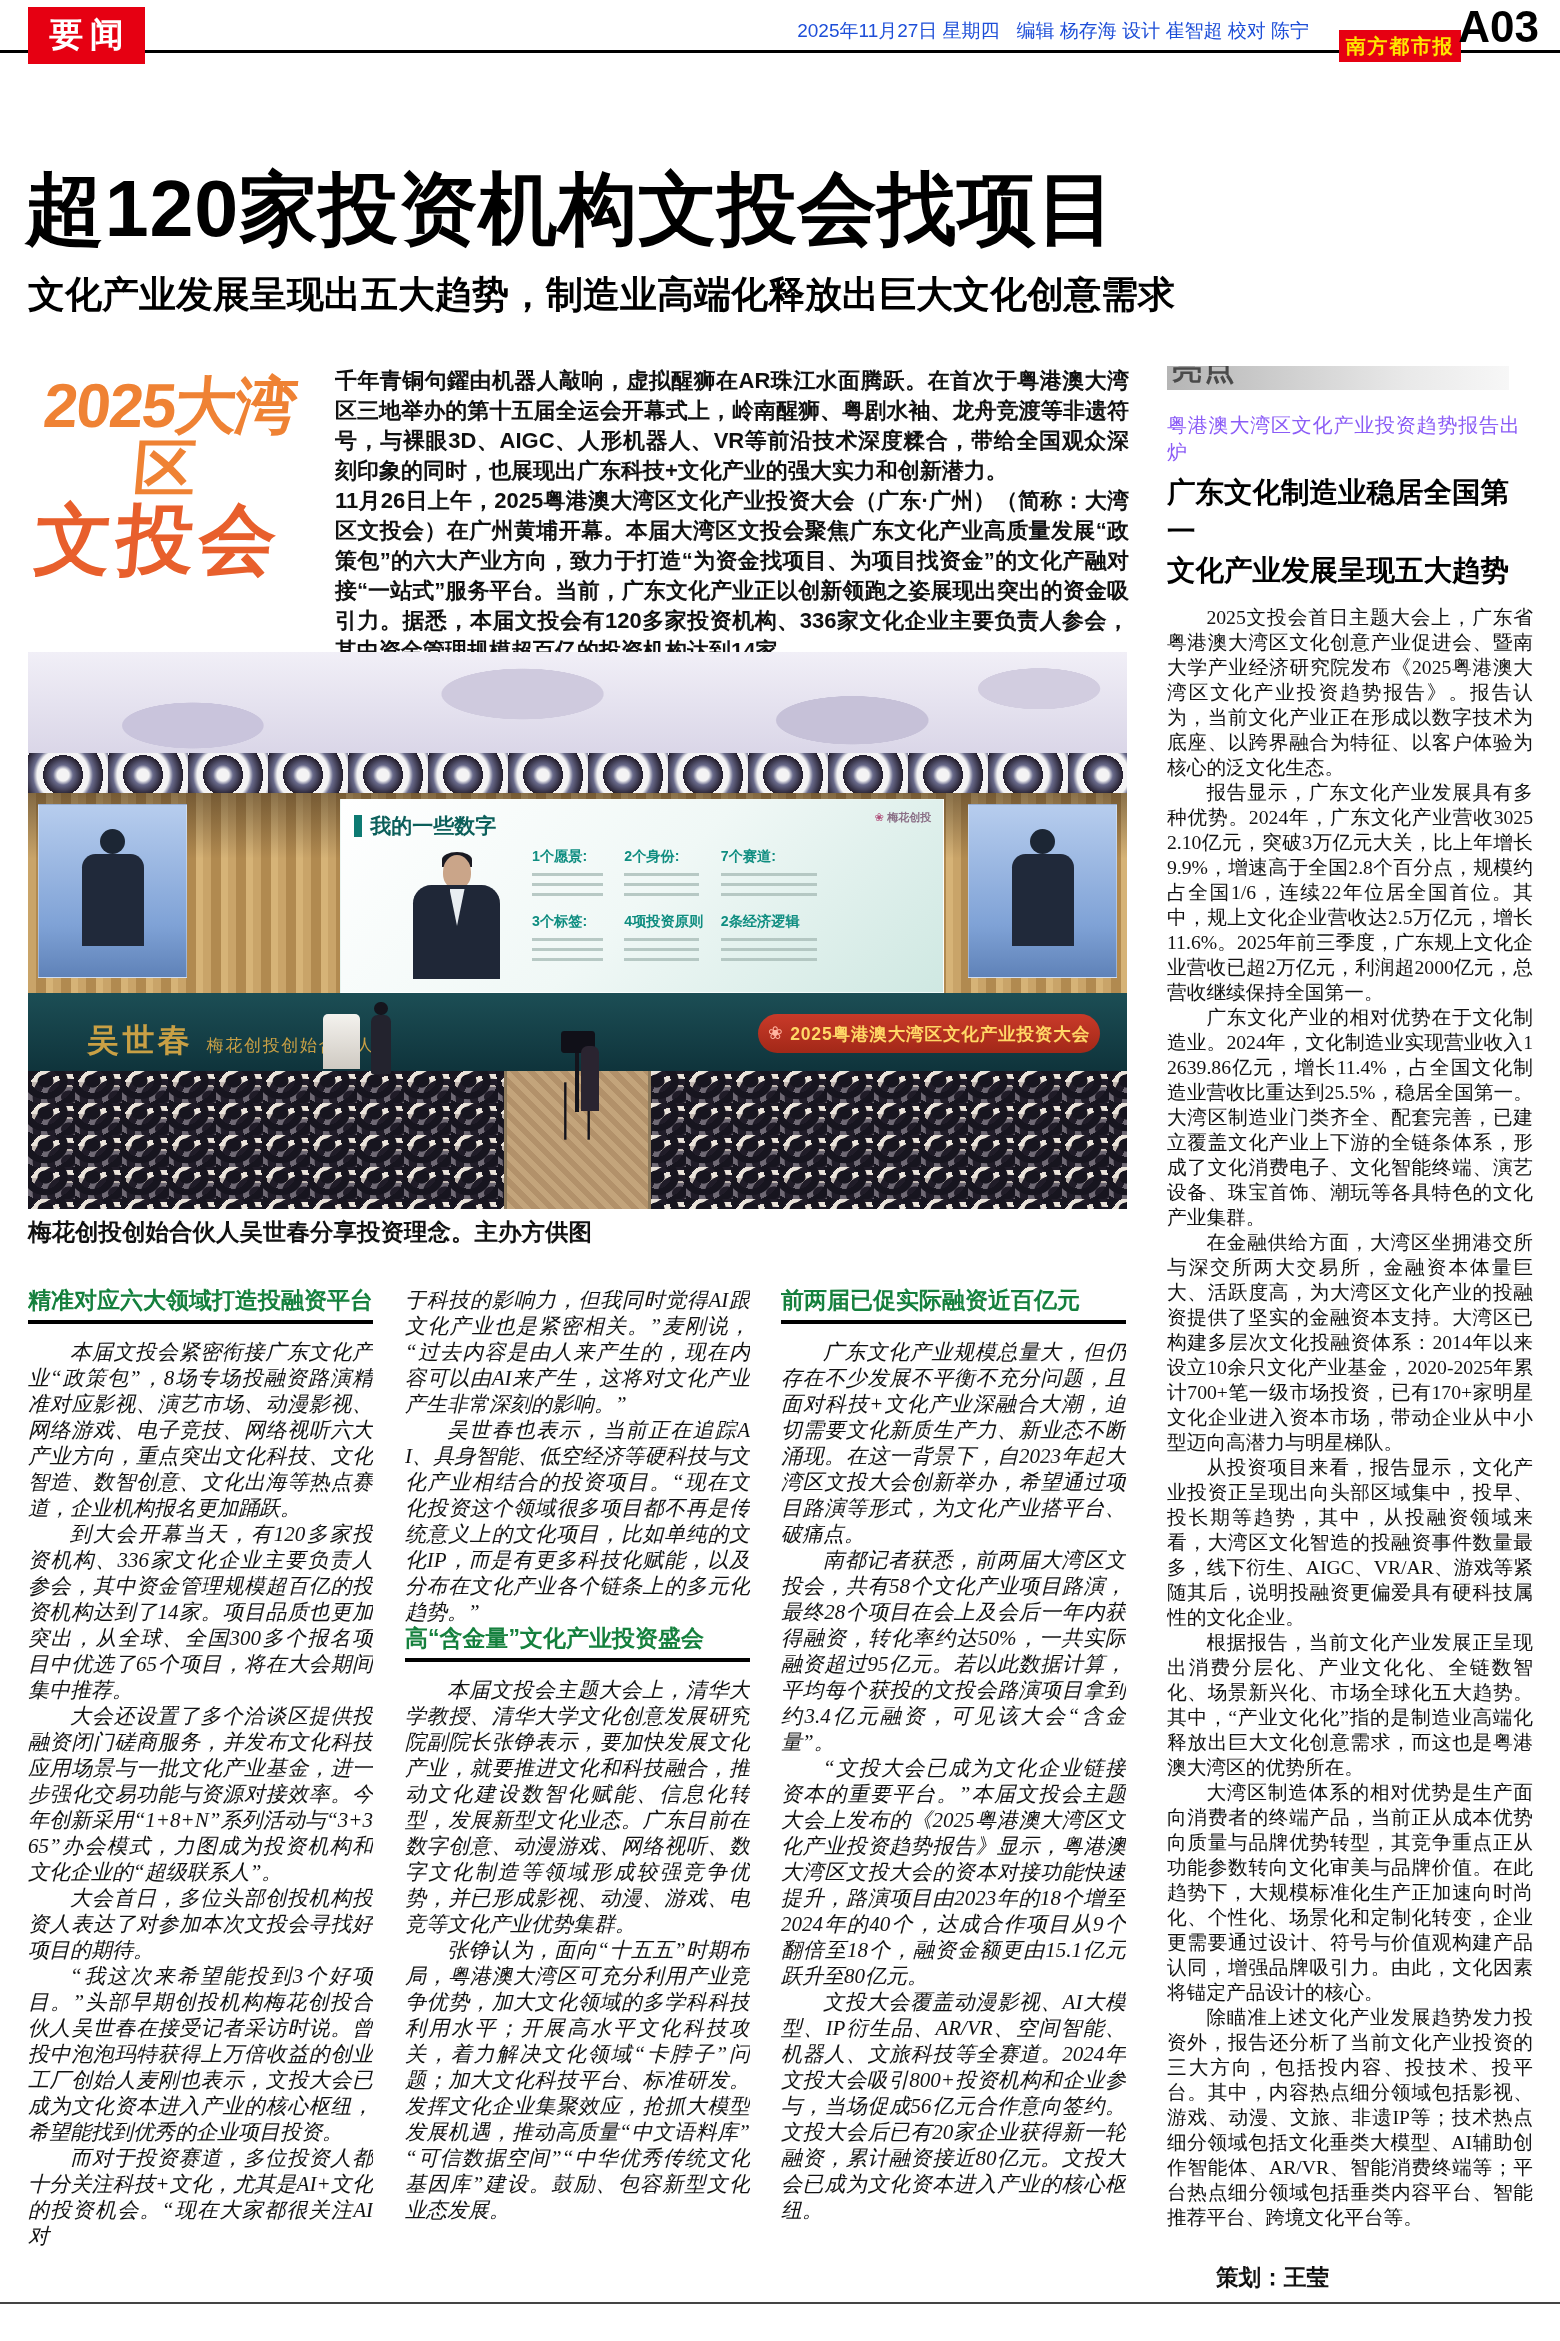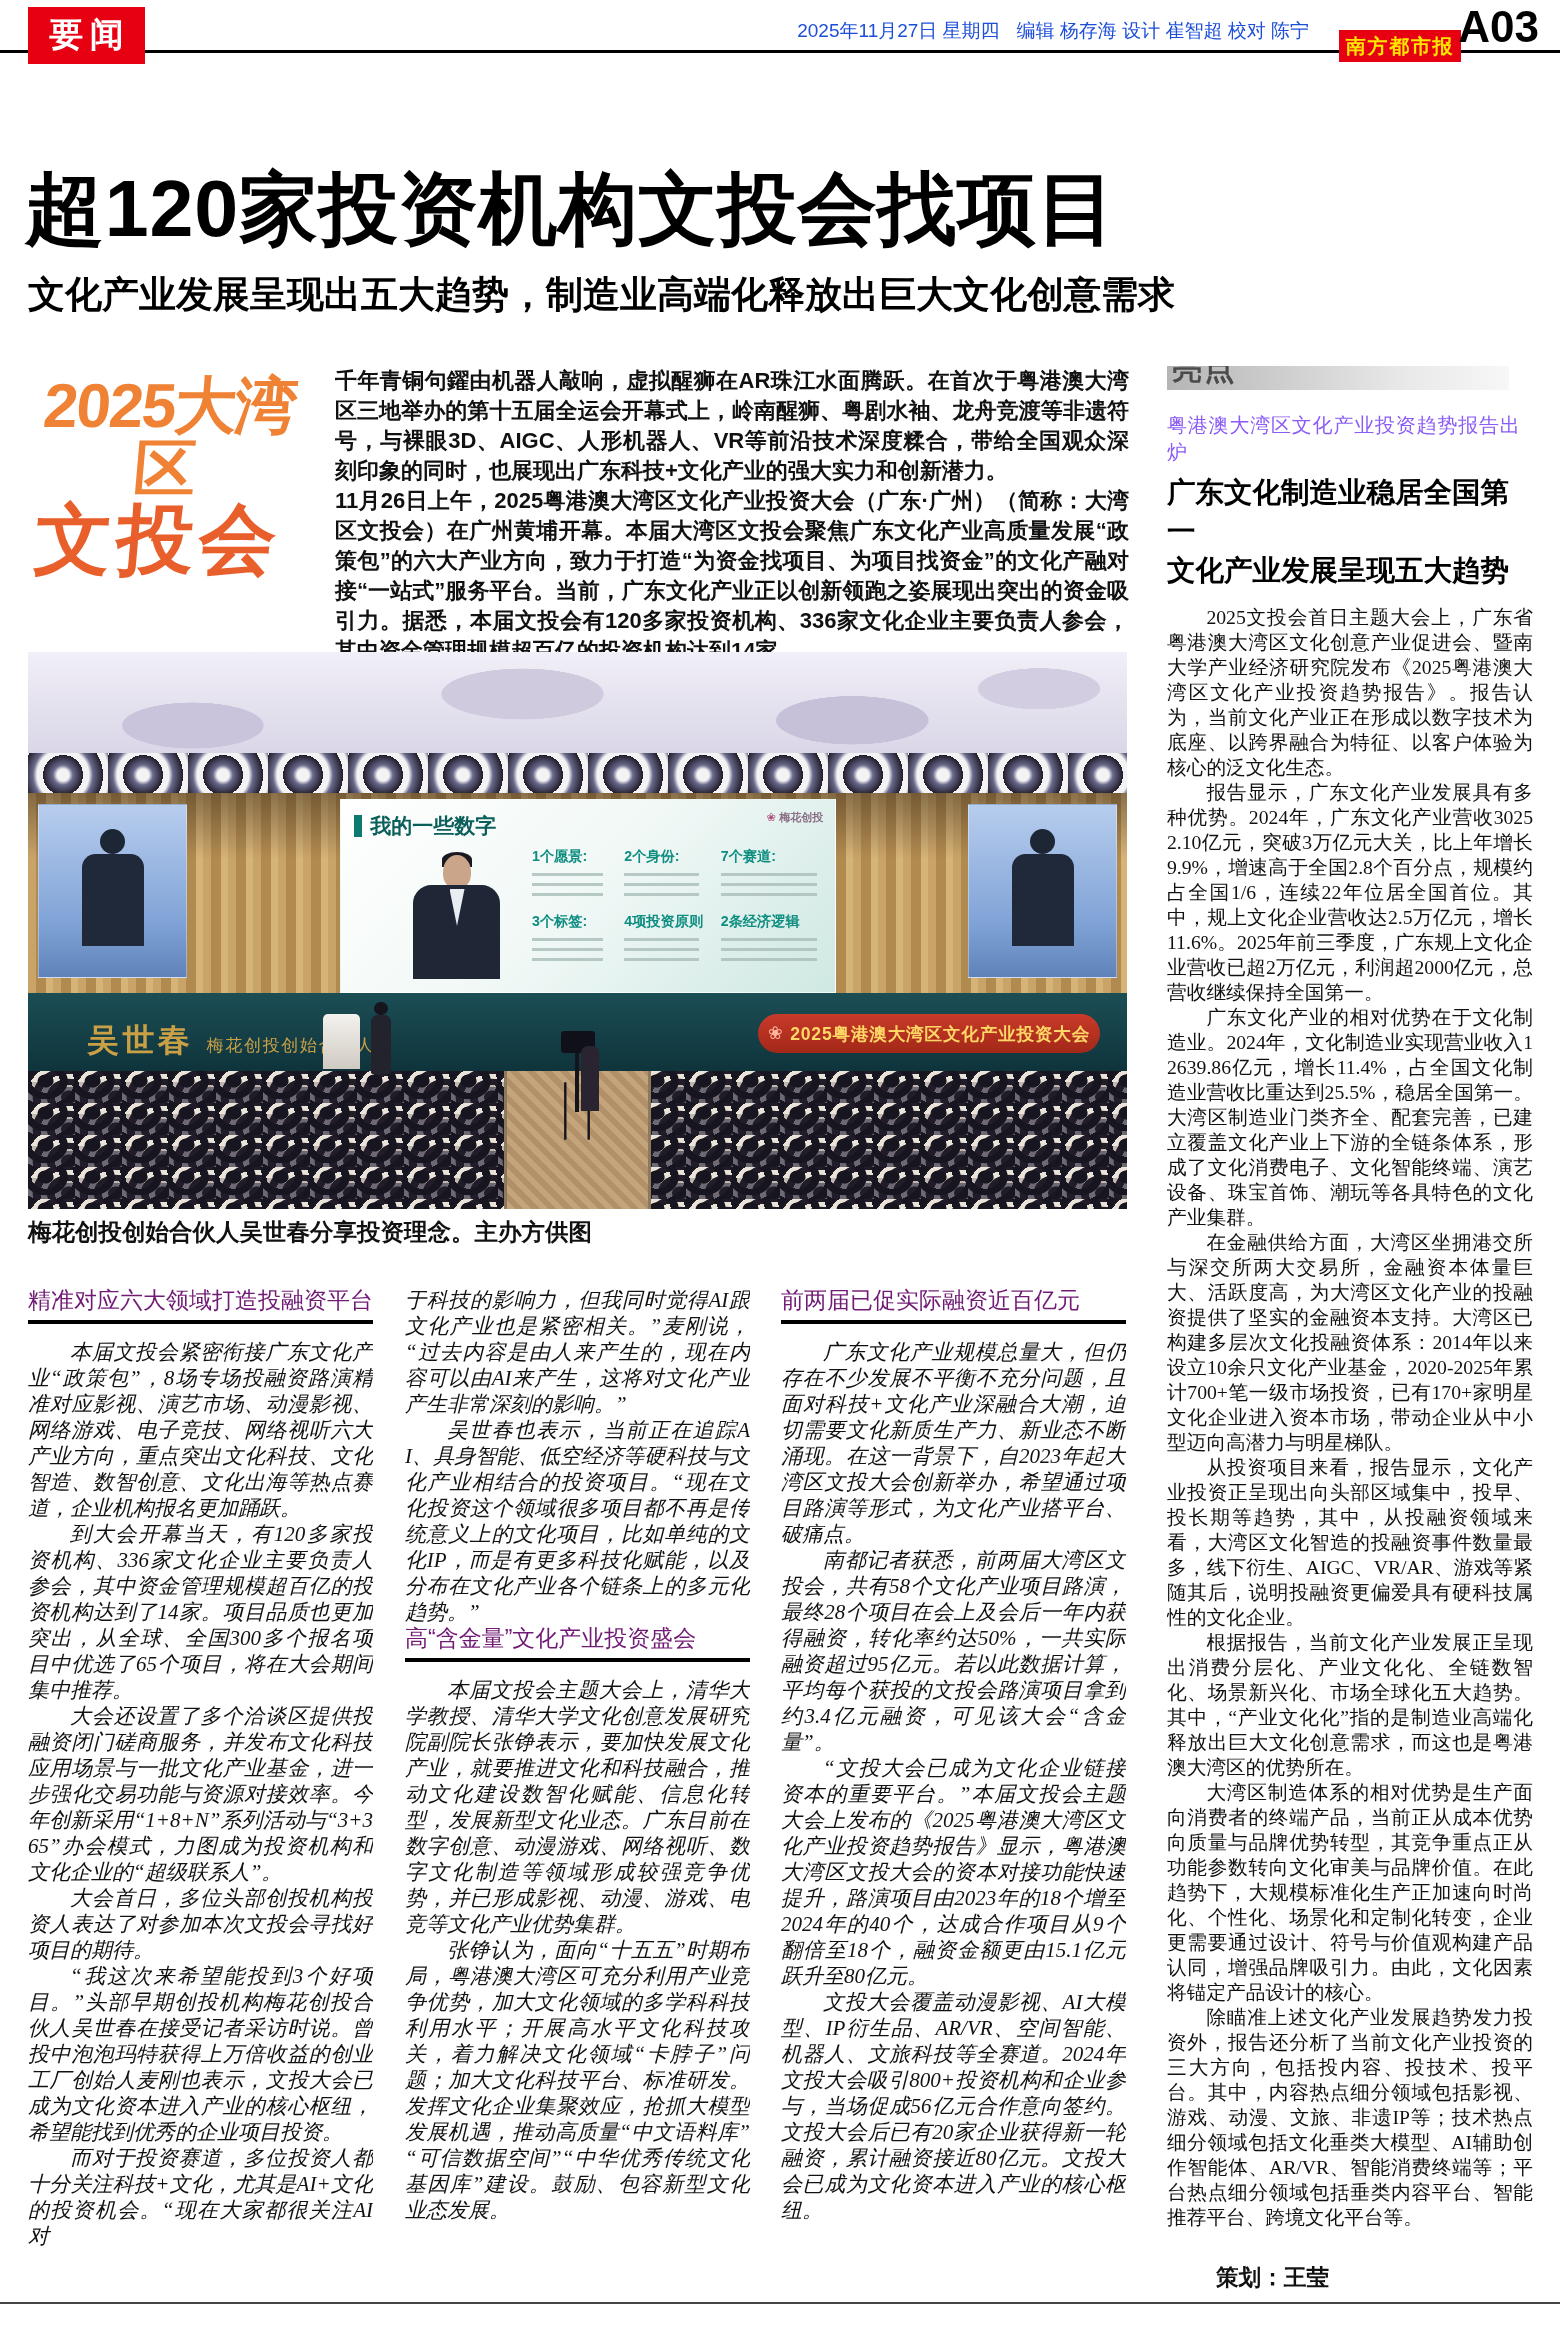--- a/index.html
+++ b/index.html
@@ -53,21 +53,21 @@
         repeating-linear-gradient(90deg,#c9a469 0 8.4px,#b18a50 8.4px 17.6px,#d6b377 17.6px 25px);}
   .ph-screen-side{top:152px;width:147px;height:172px;
       background:linear-gradient(180deg,#b7cdee 0%,#7fa2d6 70%,#5f82b8 100%);
       border:1.7px solid rgba(255,255,255,.35);}
   .ph-screen-side .head{position:absolute;left:50%;top:23.5px;width:25px;height:25px;margin-left:-12.6px;
       border-radius:50%;background:#1c2634;}
   .ph-screen-side .body{position:absolute;left:50%;top:49px;width:62px;height:92px;margin-left:-31px;
       border-radius:13.4px 13.4px 0 0;background:#20293a;}
   #screen-left{left:10px;}
   #screen-right{right:10px;}
-  #main-screen{left:312px;top:147px;width:496px;height:194px;
+  #main-screen{left:312px;top:147px;width:604px;height:194px;
       background:linear-gradient(135deg,#ffffff 0%,#f0f8f6 50%,#cfe8e2 100%);
       border:1.7px solid rgba(255,255,255,.5);box-sizing:border-box;padding:11.7px 13.4px;}
   .slide-titlebar{display:flex;align-items:center;gap:8.4px;}
   .slide-accent{width:7.5px;height:22px;background:#0d7a72;}
   .slide-title{font-size:21px;font-weight:900;color:#0b5f5a;}
   .slide-logo{position:absolute;right:11.7px;top:10px;font-size:11px;color:#8a6f86;font-weight:700;}
   .slide-logo .fl{color:#b0527c;margin-right:3.4px;}
   .slide-man{position:absolute;left:70px;top:55px;width:92px;height:126px;}
   .slide-man .head{position:absolute;left:50%;top:0;width:28.5px;height:34px;margin-left:-14.2px;
       border-radius:50% 50% 45% 45%;background:#caa589;}
@@ -118,22 +118,22 @@
       background:#2a2430;}
 
   #caption{left:28px;top:1216px;width:1099px;font-size:23.5px;font-weight:700;}
 
   
   .col{top:1287px;width:345px;height:997px;overflow:hidden;font-size:21px;line-height:26px;
        text-align:justify;word-break:break-all;}
   #col1{left:28px;}
   #col2{left:405px;}
   #col3{left:781px;}
-  .col h3{margin:0 0 6.7px 0;font-size:23px;font-weight:400;white-space:nowrap;
-          font-family:"Liberation Sans","DejaVu Sans",sans-serif;color:#701a75;}
+  .col h3{margin:0 0 6.7px 0;font-size:23px;font-weight:700;white-space:nowrap;
+          font-family:"Liberation Sans","DejaVu Sans",sans-serif;color:#15803d;}
   .head-rule{height:4.2px;background:#000;margin:0 0 15px 0;}
   .col p{margin:0;text-indent:2em;font-style:italic;}
   .cont p:first-child{text-indent:0;}
   .subhead2{margin-top:22px;}
 
   
   #sidebar{left:1167px;top:366px;width:366px;height:1927px;overflow:hidden;}
   #hl-bar{width:342px;height:24px;background:linear-gradient(90deg,#b5b5b5 0%,#e9e9e9 70%,#f7f7f7 100%);
           display:flex;align-items:flex-end;}
   #hl-bar span{font-size:30px;font-weight:900;color:#4a4a4a;letter-spacing:2.5px;padding-left:5px;

